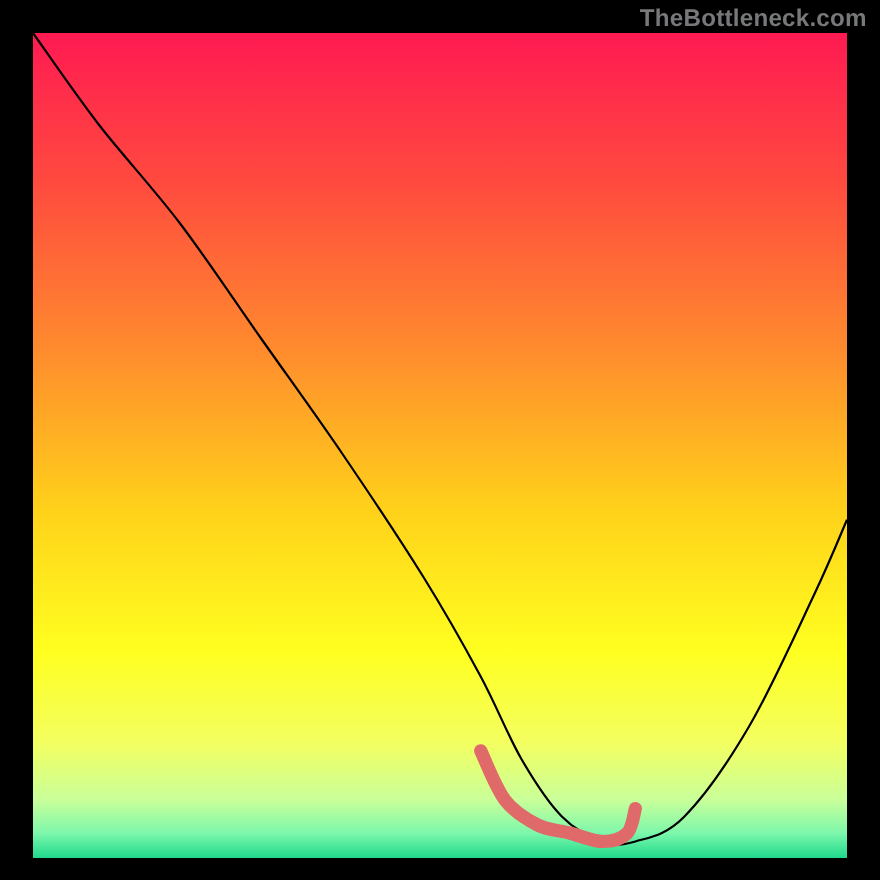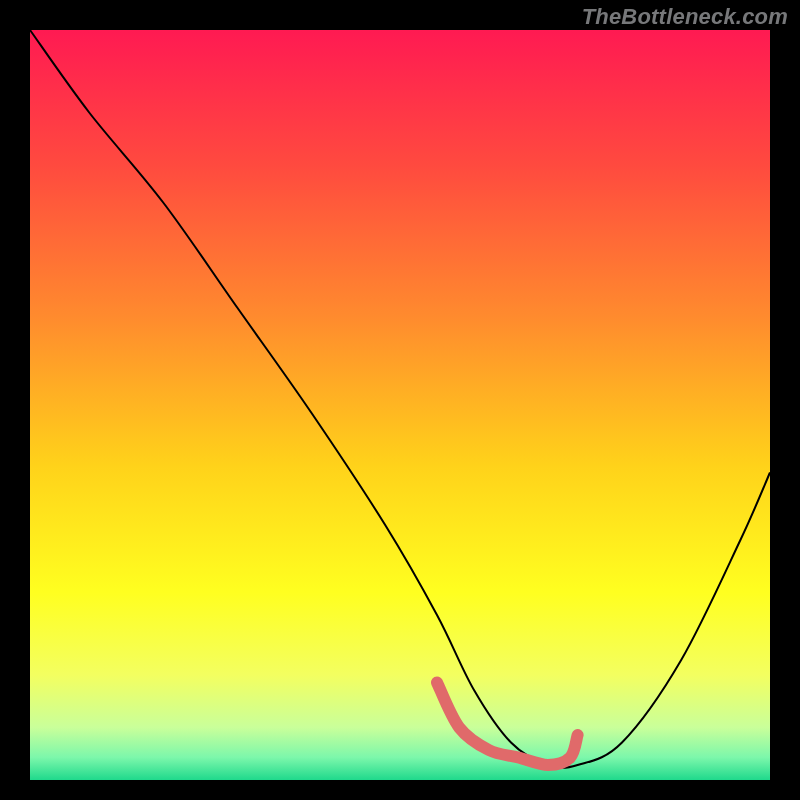--- a/index.html
+++ b/index.html
@@ -8,21 +8,20 @@
     width: 800px;
     height: 800px;
     background: #000;
     overflow: hidden;
   }
   .frame {
     position: relative;
     width: 800px;
     height: 800px;
     background: #000;
-    font-style: italic;
   }
   .attribution {
     position: absolute;
     top: 4px;
     right: 12px;
     font-family: Arial, Helvetica, sans-serif;
     font-size: 22px;
     font-weight: bold;
     color: #77787a;
     letter-spacing: 0.2px;

